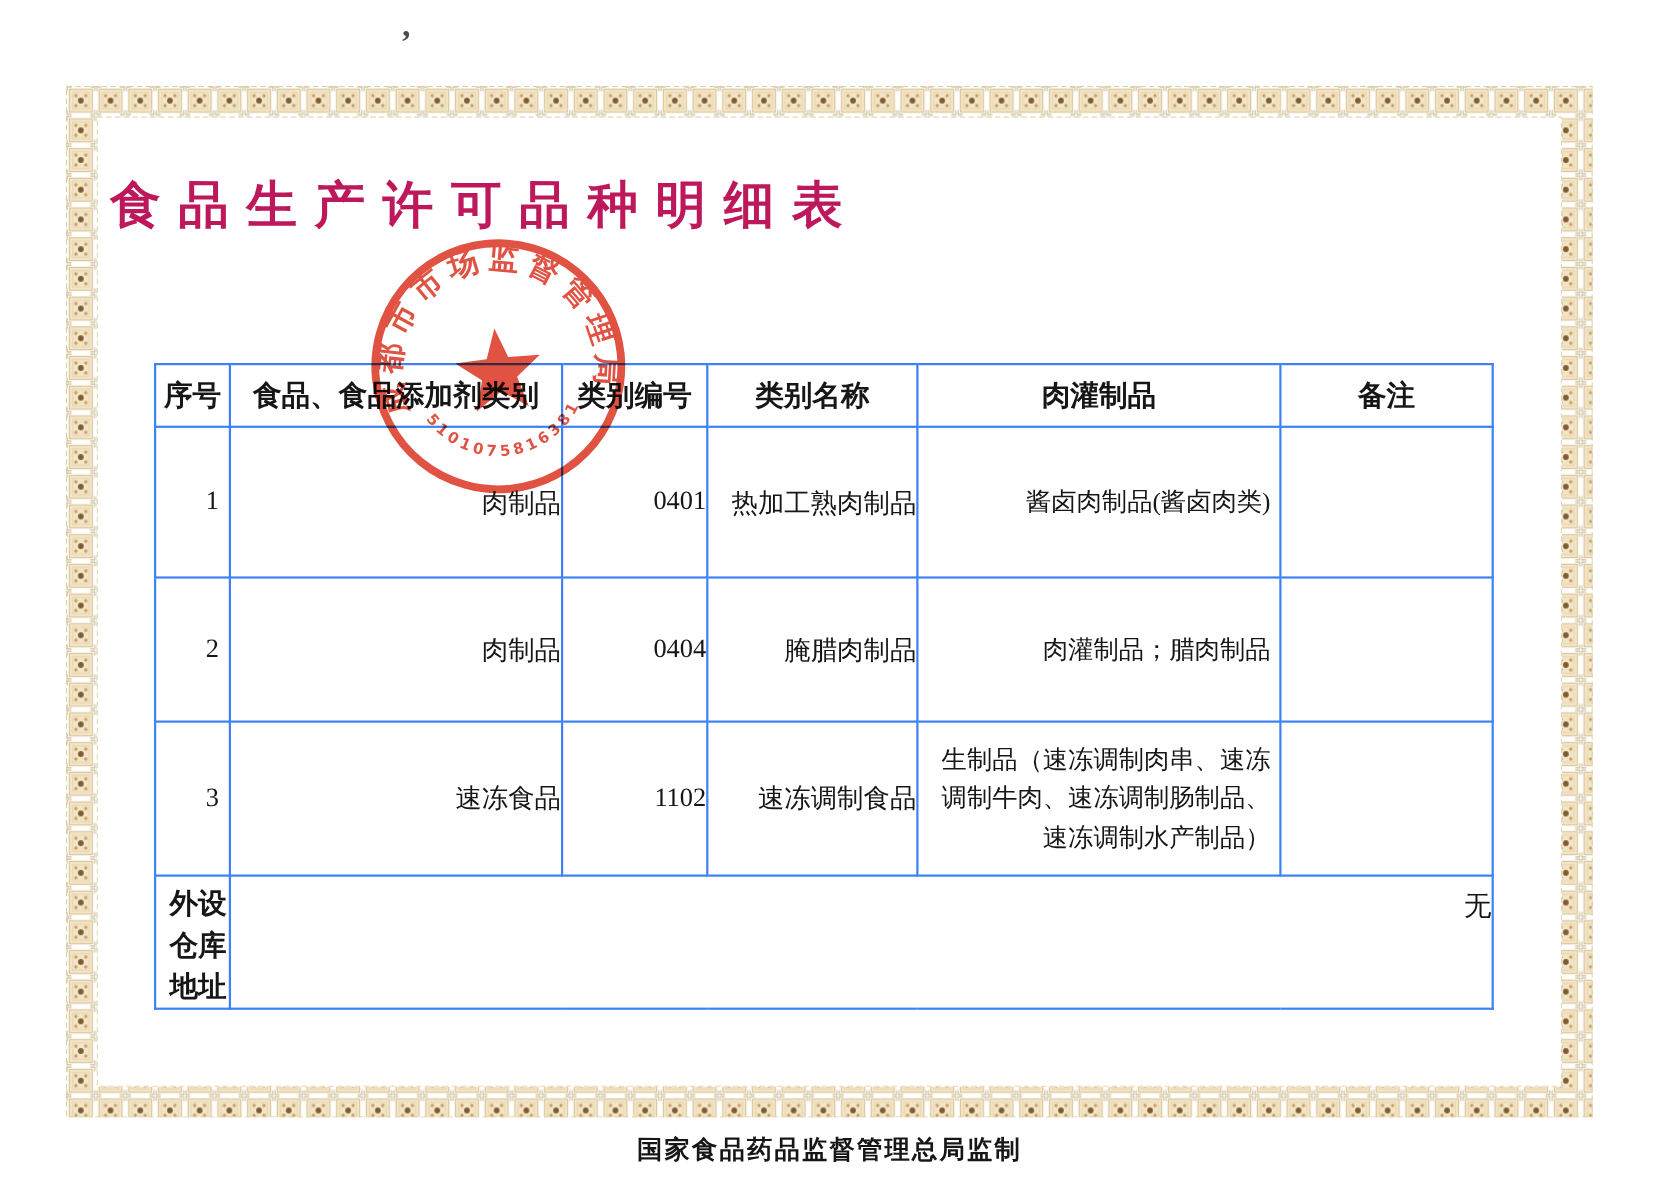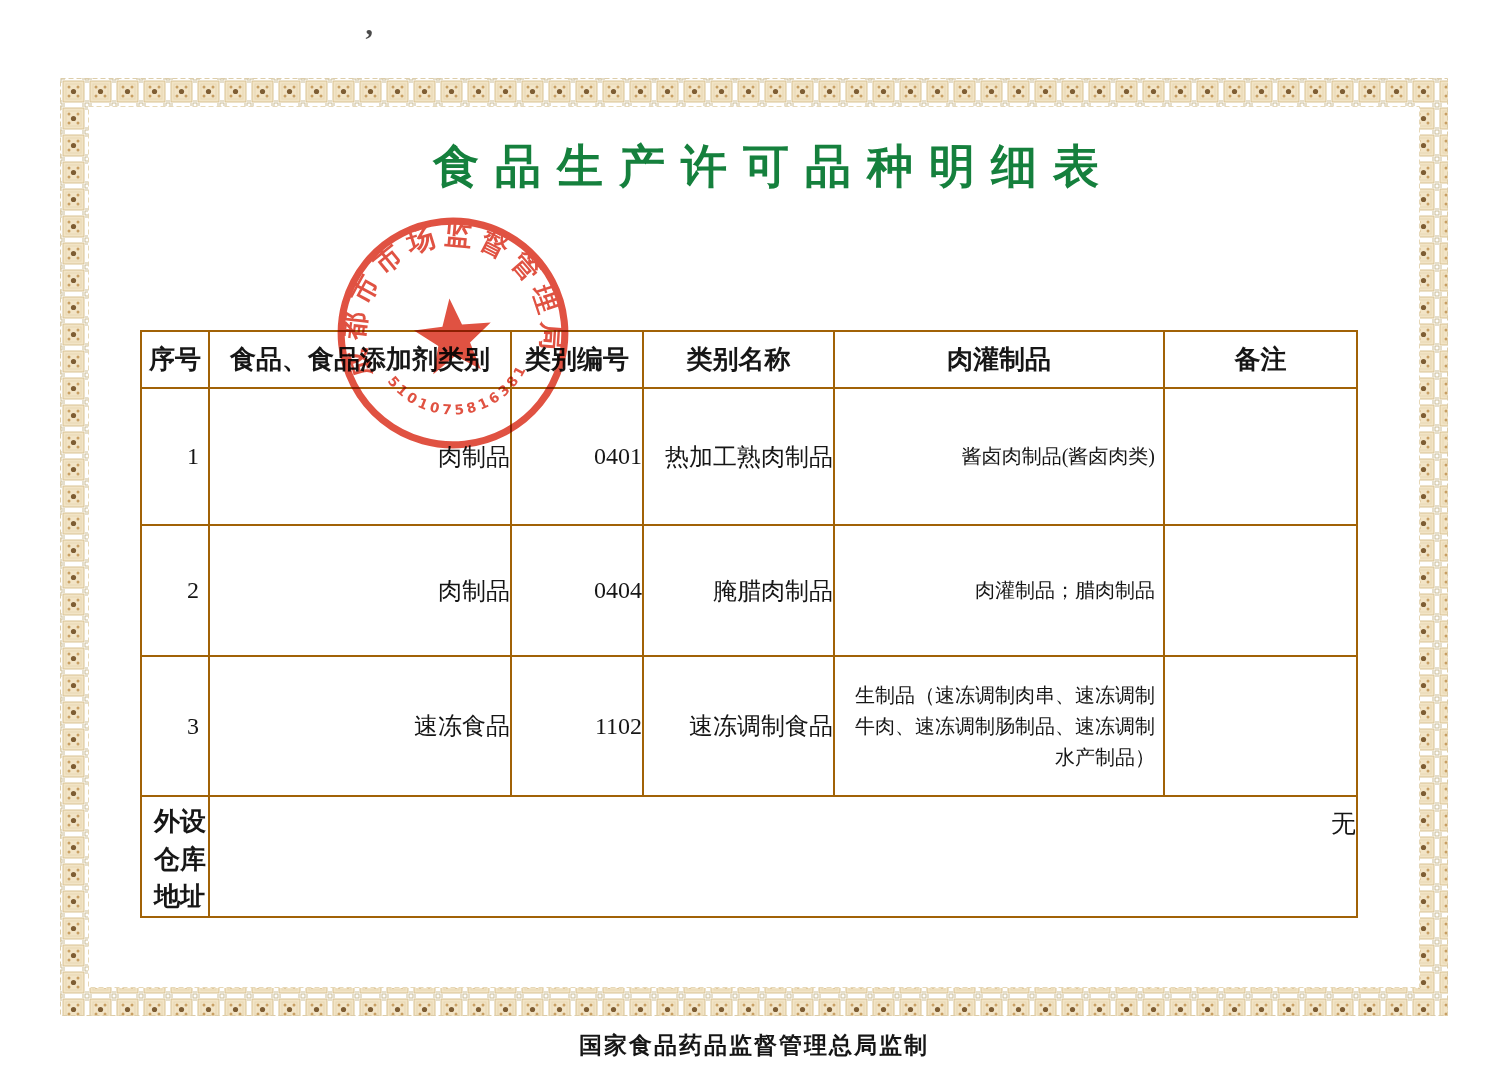--- a/index.html
+++ b/index.html
@@ -8,45 +8,45 @@
 
   .canvas { position:absolute; inset:0; width:1508px; height:1080px; }
 
   
   .deco { position:absolute; left:60px; top:78px; }
 
   
   .artifact { position:absolute; left:364px; top:22px; font-size:30px; font-weight:bold; color:#4a4a4a; }
 
   
-  .title { position:absolute; left:100px; right:60px; top:136px; text-align:center;
-           font-size:46px; font-weight:700; letter-spacing:16px; color:#15803d; }
+  .title { position:absolute; left:100px; right:60px; top:156px; 
+           font-size:46px; font-weight:700; letter-spacing:16px; color:#be185d; }
 
   
   .license-line { position:absolute; left:176px; top:258px; width:1000px; height:52px; }
   .license-label { position:absolute; left:0; top:14px; font-size:28px; font-weight:700; }
   .license-number { position:absolute; left:138px; top:2px; font-size:26px; letter-spacing:1px; }
   .license-dates { position:absolute; left:344px; top:8px; font-size:25px; font-weight:600; white-space:nowrap; }
   .license-dates .valid { margin-left:26px; }
 
   
   table.license-table { position:absolute; left:140px; top:330px; width:1216px;
         border-collapse:collapse; table-layout:fixed; font-size:24px; }
-  .license-table th, .license-table td { border:2px solid #a16207; overflow:hidden; }
+  .license-table th, .license-table td { border:2px solid #3b82f6; overflow:hidden; }
   .license-table th { height:57px; font-size:26px; font-weight:700; text-align:center; vertical-align:middle; }
   .license-table td { vertical-align:middle; font-weight:500;text-align:right; }
   tr.r0 td { height:137px; }
   tr.r1 td { height:131px; }
   tr.r2 td { height:140px; }
-  tr.rw td { height:118px;border-radius:28px; }
+  tr.rw td { height:118px; }
   td.seq { text-align:right; padding-right:9px; }
   td.cat { padding-left:14px; }
   td.code { padding-left:32px; }
   td.name { padding-left:12px; }
-  td.detail { padding-left:16px; padding-right:8px; font-size:20px; line-height:1.55; }
+  td.detail { padding-left:16px; padding-right:8px; font-size:23px; line-height:1.55; }
   td.wlabel { vertical-align:top; padding-top:6px; }
   .wlabel-inner { width:56px; margin-left:8px; font-size:26px; font-weight:700; line-height:1.45; }
   td.wvalue { vertical-align:top; padding-top:10px; padding-left:18px; font-size:25px; }
 
   
   .seal { position:absolute; left:331px; top:211px; width:244px; height:244px;
           transform:rotate(-6deg); opacity:.88; mix-blend-mode:multiply; }
   .seal .ring-text { font-size:27px; font-weight:700; letter-spacing:7px; fill:#dc3a28;
           font-family:"Liberation Serif","DejaVu Serif",serif; }
   .seal .code-text { font-size:13.5px; font-weight:700; letter-spacing:3.5px; fill:#dc3a28;

